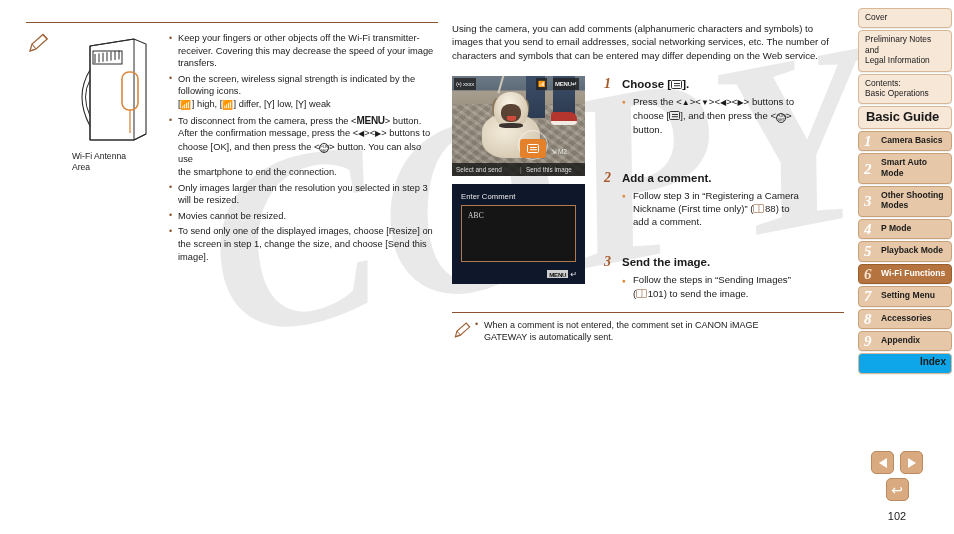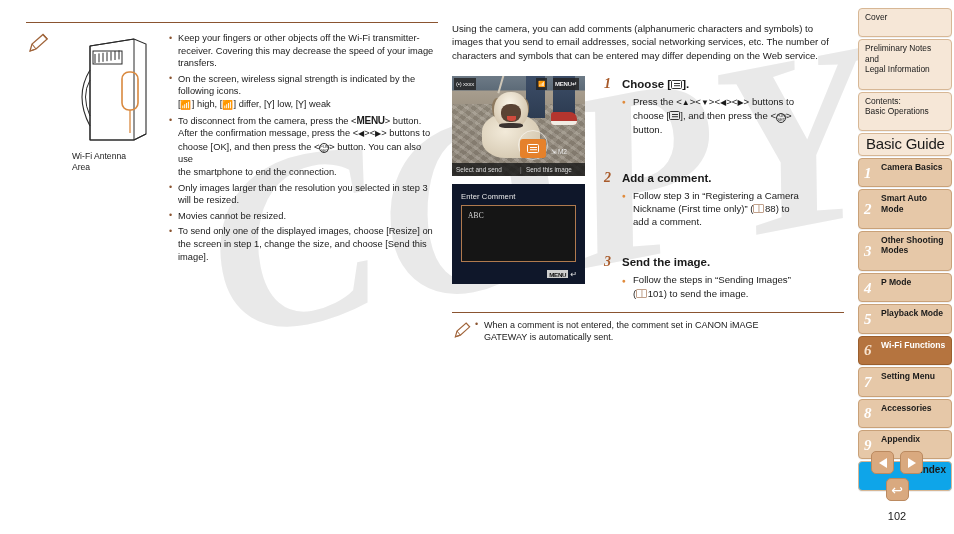--- a/index.html
+++ b/index.html
@@ -335,31 +335,31 @@
   #sidebar {
     position: absolute;
     left: 858px; top: 8px;
     width: 94px;
     z-index: 4;
   }
   .tab {
     position: relative;
     border-radius: 4px 4px 4px 4px;
     margin-bottom: 2px;
-    padding: 3px 5px 14px 6px;
+    padding: 3px 5px 5px 6px;
     font-size: 8.4px;
     line-height: 10.4px;
     color: #1a1a1a;
     background: #f0dcc8;
     border: 1px solid #d7b795;
     box-shadow: 0 1px 0 rgba(0,0,0,.06);
   }
   .tab.plain { background: #f6e7d7; }
   .tab.big {
-    font-size: 15px; font-weight: normal; padding: 5px 5px 5px 7px;
+    font-size: 13px; font-weight: bold; padding: 5px 5px 5px 7px;
     letter-spacing: -0.2px;
   }
   .tab.guide-active {
     background: #c8875a; border-color: #a8693f; color: #2a1a0e;
   }
   .tab.chapter {
     background: #e6c8a8; border-color: #c9a178;
     padding-left: 22px; font-weight: bold; font-size: 8.6px;
     min-height: 20px; display: flex; align-items: center;
   }

